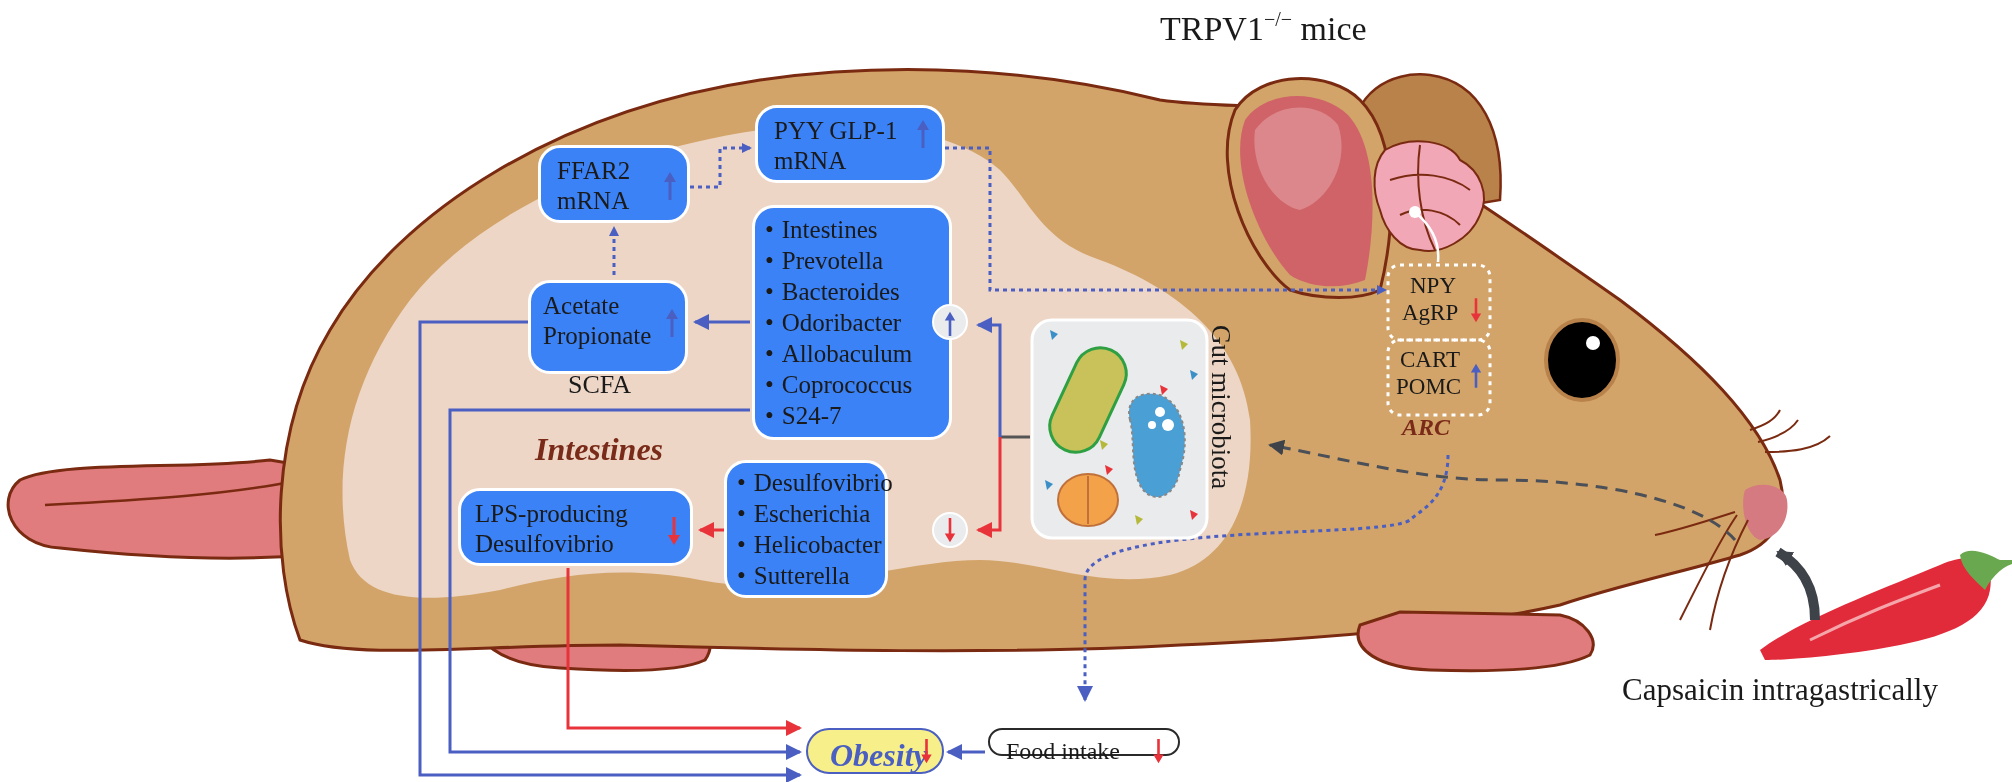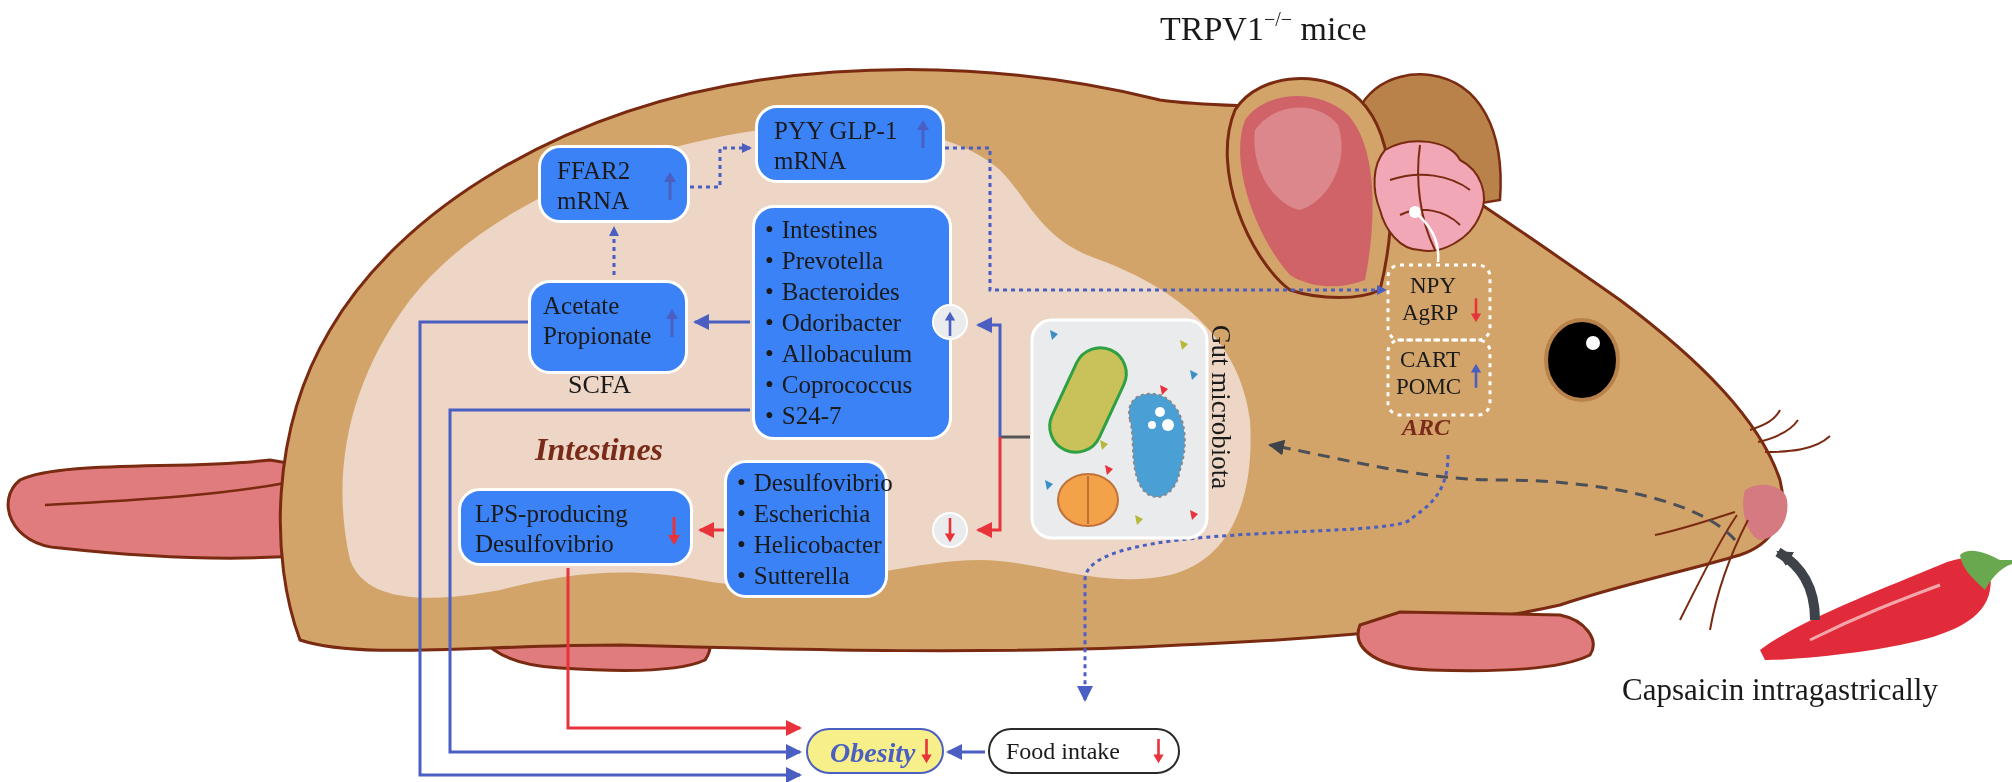--- a/index.html
+++ b/index.html
@@ -218,26 +218,26 @@
   <div style="padding-left:4px;">CART</div>
   <div>POMC</div>
 </div>
 <svg style="position:absolute; left:1470px; top:362px; width:12px; height:26px;" viewBox="0 0 14 30">
     <path d="M7,2 L13,12 L8.5,12 L8.5,30 L5.5,30 L5.5,12 L1,12 z" fill="#4a5fc1"></path>
   </svg>
 
 <div class="lbl region" style="left:1402px; top:414px; font-size:24px;">ARC</div>
 
 <div style="position:absolute; left:806px; top:728px; width:138px; height:46px; background:#f7f08a; border:2px solid #4a5fc1; border-radius:23px; box-sizing:border-box;">
-  <span class="lbl" style="left:22px; top:7px; font-size:28px; font-style:italic; font-weight:bold; color:#4a5fc1;">Obesity</span>
+  <span class="lbl" style="left:22px; top:7px; font-size:32px; font-style:italic; font-weight:bold; color:#4a5fc1;">Obesity</span>
   <svg style="position:absolute; left:112px; top:9px; width:13px; height:26px;" viewBox="0 0 14 30">
       <path d="M7,28 L13,18 L8.5,18 L8.5,0 L5.5,0 L5.5,18 L1,18 z" fill="#e8333a"></path>
     </svg>
 </div>
 
-<div style="position:absolute; left:988px; top:728px; width:192px; height:46px; background:#ffffff; border:2px solid #2a2a2a; border-radius:23px; box-sizing:border-box;">
+<div style="position:absolute; left:988px; top:728px; width:192px; height:28px; background:#ffffff; border:2px solid #2a2a2a; border-radius:23px; box-sizing:border-box;">
   <span class="lbl" style="left:16px; top:8px; font-size:24px;">Food intake</span>
   <svg style="position:absolute; left:162px; top:9px; width:13px; height:26px;" viewBox="0 0 14 30">
       <path d="M7,28 L13,18 L8.5,18 L8.5,0 L5.5,0 L5.5,18 L1,18 z" fill="#e8333a"></path>
     </svg>
 </div>
 
 <div class="lbl" style="left:1622px; top:672px; font-size:31px;">Capsaicin intragastrically</div>
 
 </body></html>

